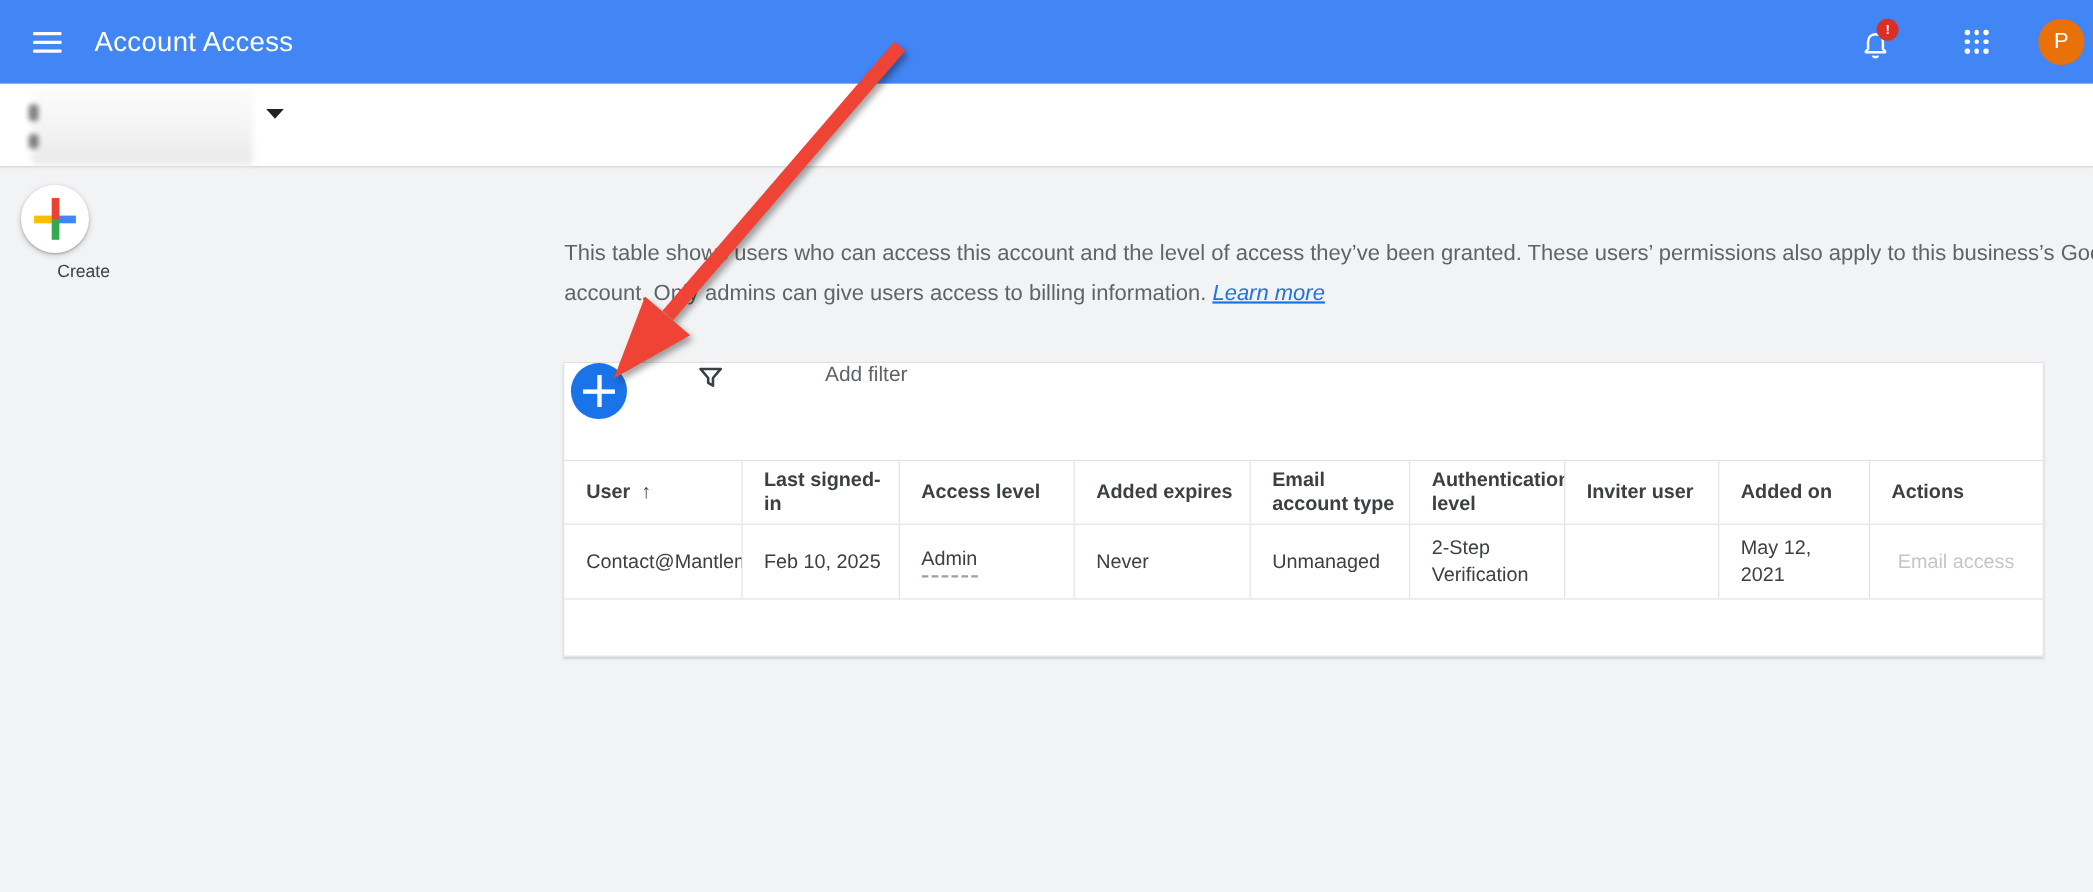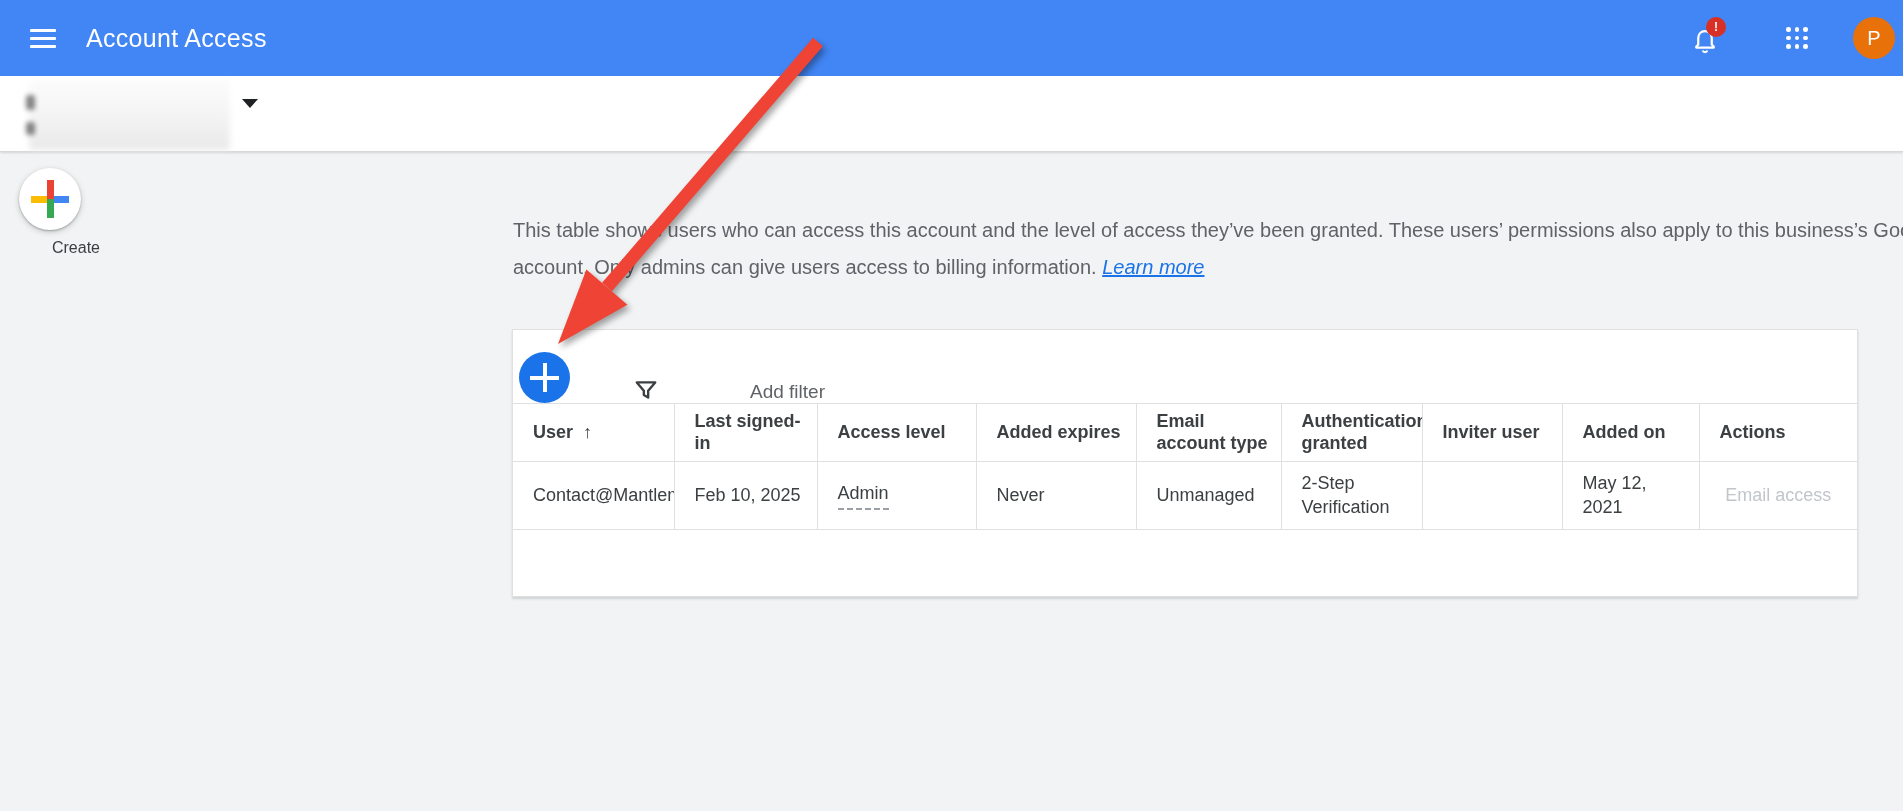--- a/index.html
+++ b/index.html
@@ -70,21 +70,21 @@
   
   .description { position:absolute; left:513px; top:212px; font-size:20px; line-height:37px; color:#5f6368; z-index:3; }
   .description .line { white-space:nowrap; }
   .learn-more { color:#1a73e8; text-decoration:underline; cursor:pointer;font-style:italic; }
 
   
   .card {
     position:absolute; left:512px; top:329px; width:1346px; height:268px; background:#fff;
     border:1px solid #e0e0e0; box-shadow:0 2px 2px rgba(60,64,67,.18); z-index:3;
   }
-  .toolbar { height:74px; border-bottom:1px solid #e0e0e0; display:flex; align-items:flex-end;gap:33px; }
+  .toolbar { height:89px; border-bottom:1px solid #e0e0e0; display:flex; align-items:flex-start;gap:33px; }
   .add-user-fab {
     width:51px; height:51px; border-radius:50%; background:#1a73e8; border:none; margin-left:6px;
     position:relative; cursor:pointer; flex:none;
   }
   .add-user-fab i { position:absolute; background:#fff; }
   .add-user-fab i.h { left:11px; top:23.5px; width:29px; height:4px; }
   .add-user-fab i.v { left:23.5px; top:11px; width:4px; height:29px; }
   .filter-btn { margin-left:30px; width:26px; height:26px; cursor:pointer; flex:none; }
   .add-filter { margin-left:58px; font-size:19px; color:#5f6368; cursor:pointer; }
 
@@ -196,21 +196,21 @@
     </colgroup>
     <thead>
       <tr>
         <th>
           <span>User</span><span class="sort-arrow">↑</span>
         </th>
         <th>Last signed-in</th>
         <th>Access level</th>
         <th>Added expires</th>
         <th>Email account type</th>
-        <th>Authentication granted</th>
+        <th>Authentication level</th>
         <th>Inviter user</th>
         <th>Added on</th>
         <th>Actions</th>
       </tr>
     </thead>
     <tbody>
       <tr>
         <td class="user-cell">Contact@Mantlemed</td>
         <td>Feb 10, 2025</td>
         <td>

